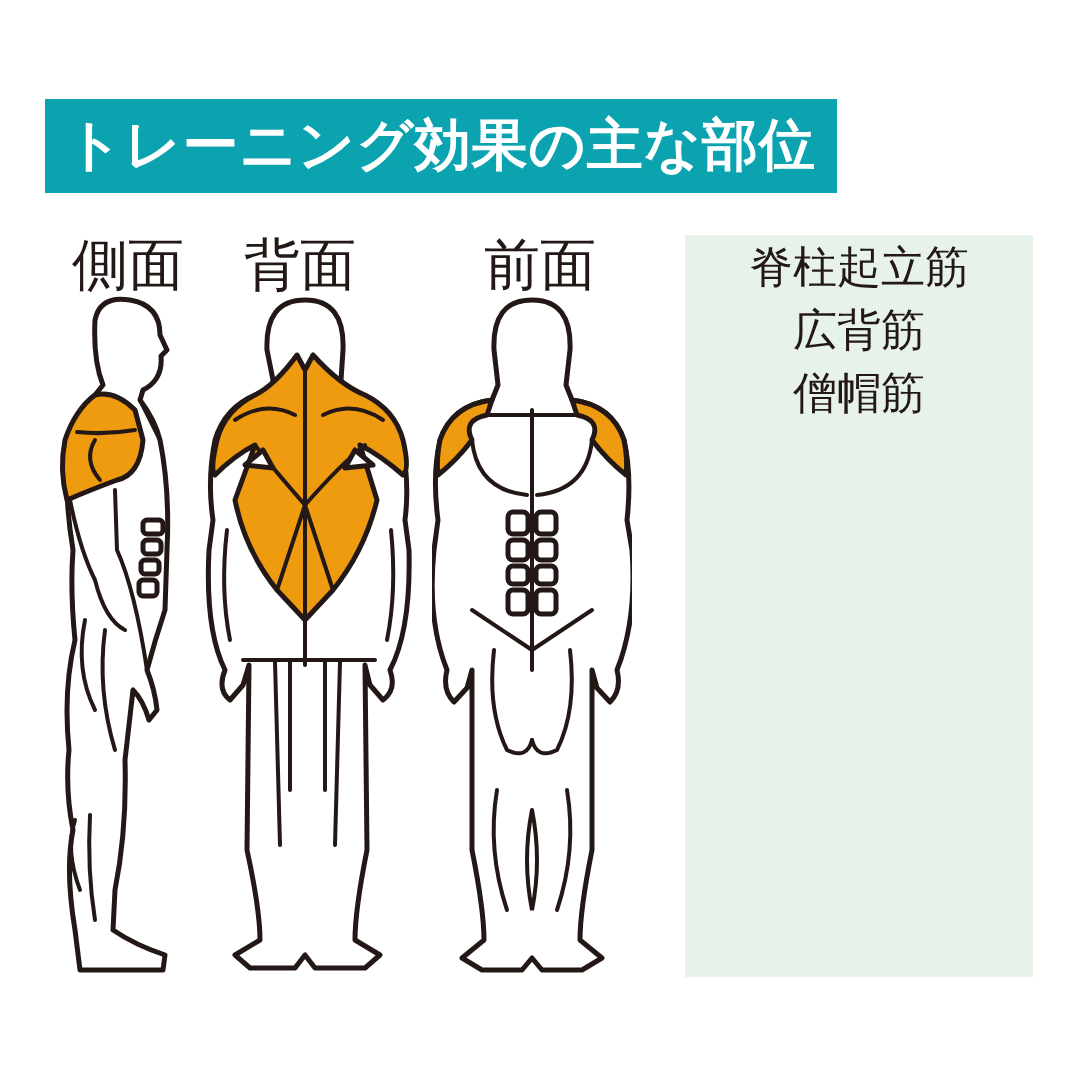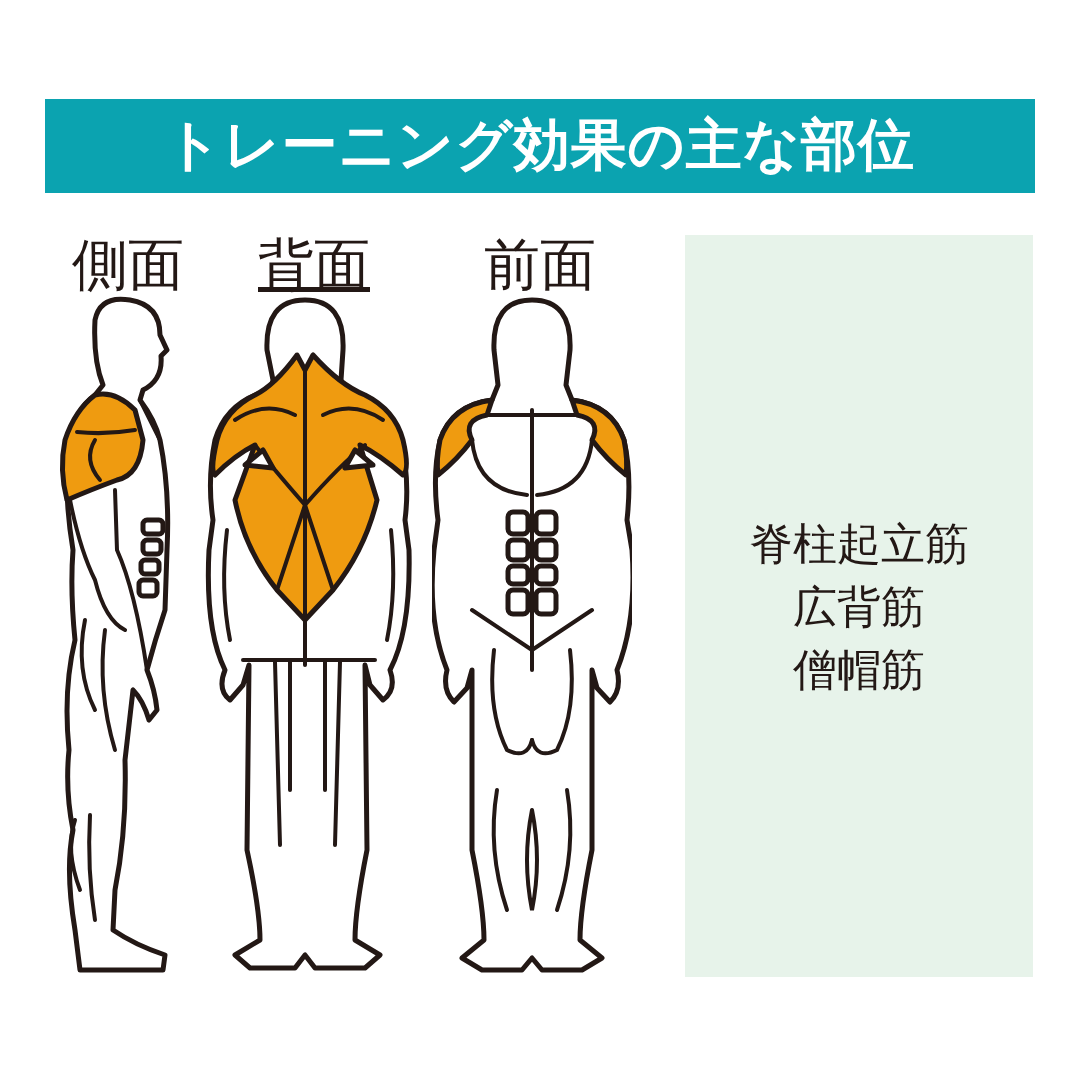--- a/index.html
+++ b/index.html
@@ -1,40 +1,40 @@
 <!DOCTYPE html>
 <html><head>
 <meta charset="utf-8">
 <style>
   html, body { margin:0; padding:0; background:#ffffff; }
   body { width:1078px; height:1078px; position:relative; overflow:hidden;
          font-family:"DejaVu Sans", "Liberation Sans", sans-serif; }
-  .banner { position:absolute; left:45px; top:99px; width:990px; height:94px;
+  .banner { position:absolute; left:45px; top:99px; width:792px; height:94px;
             background:#0ba3b0; display:flex; align-items:center; justify-content:center; }
   .banner-title { color:#ffffff; font-size:56px; font-weight:bold; letter-spacing:1px; }
   .view-label { position:absolute; top:228px; font-size:56px; color:#231815; }
   .figure { position:absolute; top:290px; }
   .panel { position:absolute; left:685px; top:235px; width:348px; height:742px;
            background:#e7f3ea; display:flex; flex-direction:column;
-           align-items:center; justify-content:center; }
+           align-items:center; }
   .muscle-list { list-style:none; margin:0; padding:0; text-align:center; }
   .muscle-item { font-size:44px; line-height:63px; color:#231815; }
   svg .ol { fill:#ffffff; stroke:#231815; stroke-width:5; stroke-linejoin:round; stroke-linecap:round; }
   svg .hl { fill:#ef9b10; stroke:#231815; stroke-width:5; stroke-linejoin:round; }
   svg .ln { fill:none; stroke:#231815; stroke-width:4; stroke-linecap:round; }
 </style>
 </head>
 <body>
 
 <div class="banner">
   <span class="banner-title">トレーニング効果の主な部位</span>
 </div>
 
 <span class="view-label" style="left:72px;">側面</span>
-<span class="view-label" style="left:258px;text-decoration:underline;">背面</span>
+<span class="view-label" style="left:244px;">背面</span>
 <span class="view-label" style="left:484px;text-align:right;">前面</span>
 
 <svg class="figure" style="left:55px;" width="130" height="700" viewBox="0 0 130 700">
   <path class="ol" d="M40 30 Q45 5 75 10 Q105 15 105 45 L112 60 L106 66 Q108 90 88 100 L85 110 Q100 130 105 150 Q115 200 112 260 L110 320 Q100 350 92 380 Q100 400 102 420 L94 430 Q88 410 78 400 L70 470 Q72 540 60 600 L58 640 Q80 655 110 665 L108 680 L25 680 L20 640 Q10 580 18 540 Q10 500 14 460 Q8 400 20 350 Q15 300 18 260 Q8 200 14 150 Q20 120 40 105 L48 95 Q38 70 40 30 Z"></path>
   <path class="hl" d="M40 105 Q60 100 80 120 L88 150 Q85 185 62 190 Q35 200 12 210 Q4 180 10 150 Q20 120 40 105 Z"></path>
   <path class="ln" d="M22 142 Q50 145 80 140"></path>
   <path class="ln" d="M40 150 Q28 170 45 190"></path>
   <path class="ln" d="M15 210 Q25 260 40 290 Q50 330 70 340"></path>
   <path class="ln" d="M60 200 L62 260 Q80 300 92 380"></path>
   <path class="ln" d="M85 110 L105 150"></path>

